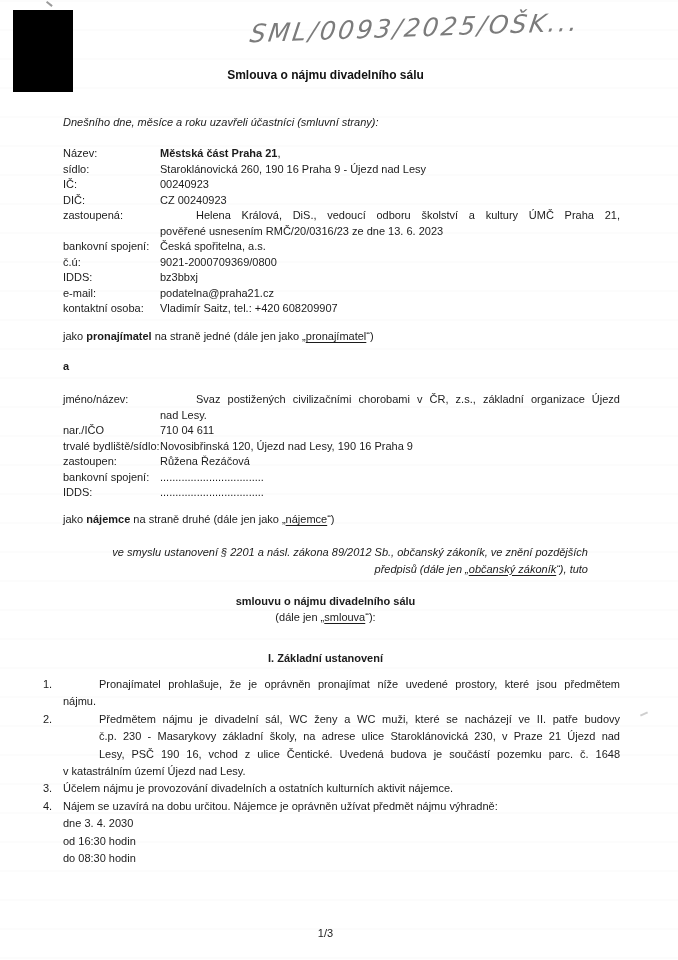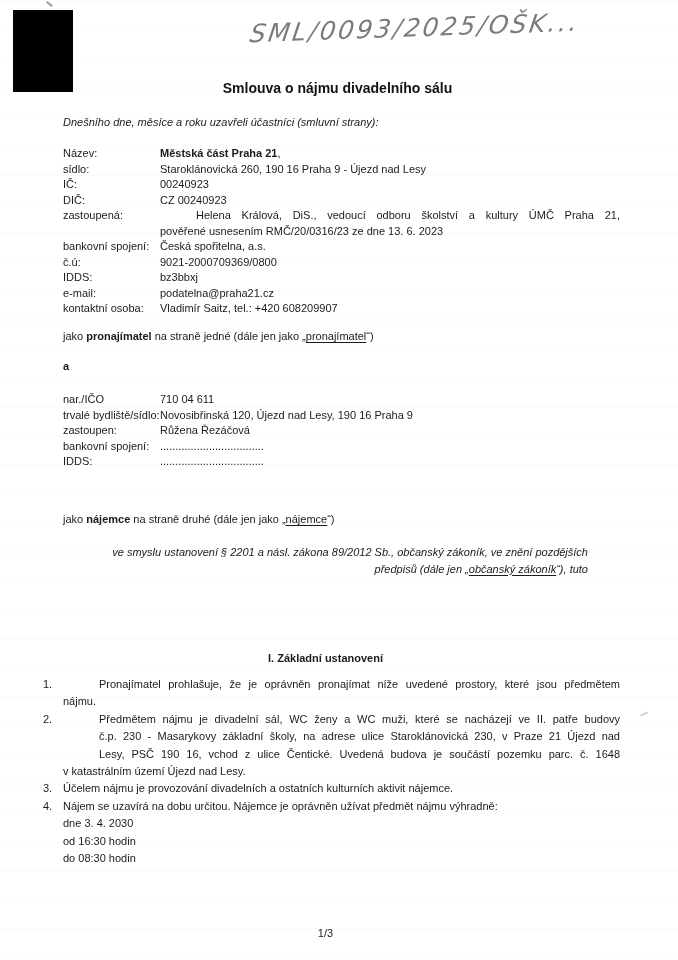--- a/index.html
+++ b/index.html
@@ -14,22 +14,22 @@
   .redaction { position:absolute; left:13px; top:10px; width:60px; height:82px; background:#000; }
   .tick-top { position:absolute; left:46px; top:3px; width:7px; height:1.5px; background:#9b9b9b; transform:rotate(38deg); }
   .tick-right { position:absolute; left:640px; top:713px; width:8px; height:2px; background:#cfcfcf; transform:rotate(-25deg); }
   
   .handwriting {
     position:absolute; left:250px; top:13px; width:350px; white-space:nowrap;
     font-family:"DejaVu Sans",sans-serif; font-style:italic; font-size:25px;
     color:#575757; letter-spacing:2.5px; opacity:.78;
     transform:rotate(-2deg) skewX(-10deg);
   }
-  .title { position:absolute; left:63px; top:68px; width:525px; margin:12px; text-align:center;
-           font-size:14px; font-weight:bold; color:#121212; }
+  .title { position:absolute; left:63px; top:68px; width:525px; margin:0; text-align:center;
+           font-size:12px; font-weight:bold; color:#121212; }
   .intro { position:absolute; left:63px; top:116px; margin:0; font-style:italic; }
   
   .party { position:absolute; left:63px; width:557px; }
   .party1 { top:146px; }
   .party2 { top:392px; }
   .row { display:grid; grid-template-columns:97px 1fr; line-height:15.5px; }
   .jline { display:block; text-align:justify; text-align-last:justify;padding-left:36px; }
   .lline { display:block; }
   .closing { position:absolute; left:63px; margin:0; }
   .closing1 { top:330px; }
@@ -104,20 +104,27 @@
       <span>Vladimír Saitz, tel.: +420 608209907</span>
     </div>
   </div>
 
   <p class="closing closing1"><span>jako </span><b>pronajímatel</b><span> na straně jedné (dále jen jako „</span><span class="u">pronajímatel</span><span>“)</span></p>
 
   <p class="sep-a">a</p>
 
   <div class="party party2">
     <div class="row">
+      <span>jméno/název:</span>
+      <span>
+        <span class="jline">Svaz postižených civilizačními chorobami v ČR, z.s., základní organizace Újezd</span>
+        <span class="lline">nad Lesy.</span>
+      </span>
+    </div>
+    <div class="row">
       <span>nar./IČO</span>
       <span>710 04 611</span>
     </div>
     <div class="row">
       <span>trvalé bydliště/sídlo:</span>
       <span>Novosibřinská 120, Újezd nad Lesy, 190 16 Praha 9</span>
     </div>
     <div class="row">
       <span>zastoupen:</span>
       <span>Růžena Řezáčová</span>
@@ -132,20 +139,24 @@
     </div>
   </div>
 
   <p class="closing closing2"><span>jako </span><b>nájemce</b><span> na straně druhé (dále jen jako „</span><span class="u">nájemce</span><span>“)</span></p>
 
   <div class="clause">
     <span class="cline">ve smyslu ustanovení § 2201 a násl. zákona 89/2012 Sb., občanský zákoník, ve znění pozdějších</span>
     <span class="cline"><span>předpisů (dále jen „</span><span class="u">občanský zákoník</span><span>“), tuto</span></span>
   </div>
 
+  <div class="contract-h">
+    <b class="cline">smlouvu o nájmu divadelního sálu</b>
+    <span class="cline"><span>(dále jen „</span><span class="u">smlouva</span><span>“):</span></span>
+  </div>
 
   <div class="sec-h">I. Základní ustanovení</div>
 
   <div class="list">
     <div class="item">
       <span>1.</span>
       <div>
         <span class="jline">Pronajímatel prohlašuje, že je oprávněn pronajímat níže uvedené prostory, které jsou předmětem</span>
         <span class="lline">nájmu.</span>
       </div>

